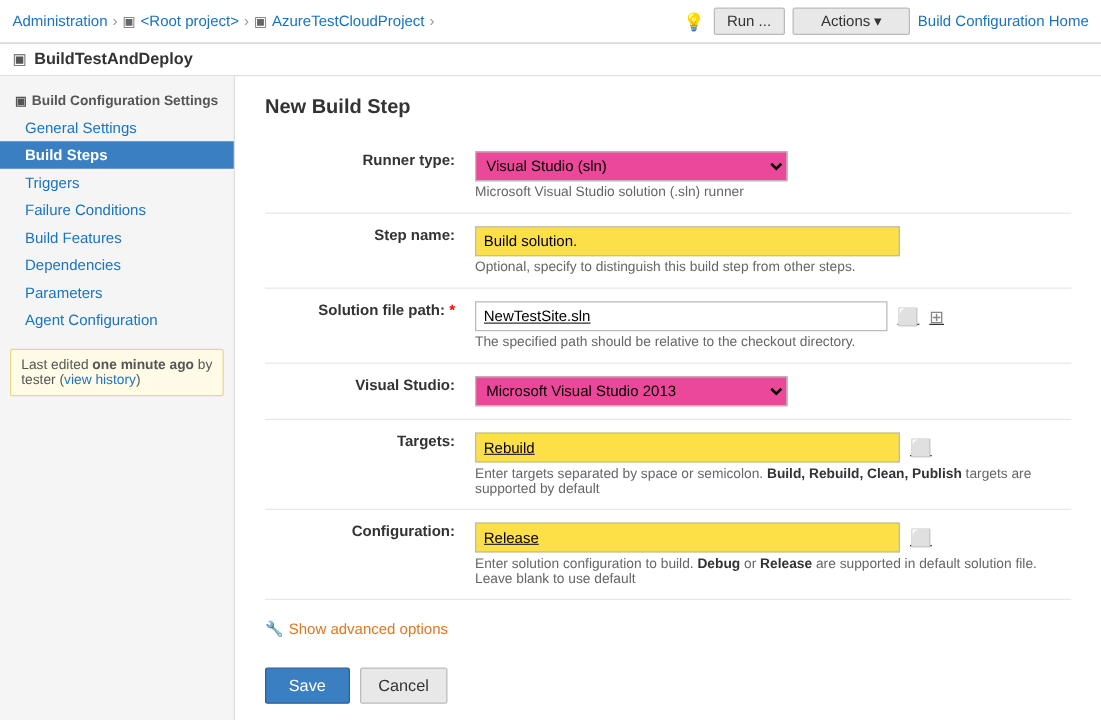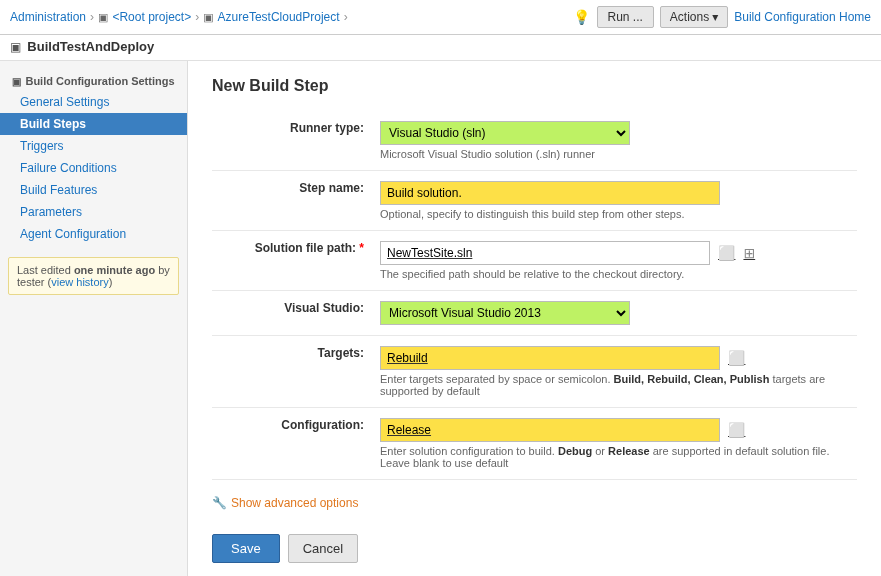--- a/index.html
+++ b/index.html
@@ -6,21 +6,21 @@
     body { font-family: Arial, sans-serif; font-size: 12px; color: #333; background: #fff; }
 
     
     .header { display: flex; align-items: center; justify-content: space-between; padding: 6px 10px; border-bottom: 1px solid #ccc; background: #fff; }
     .breadcrumb { display: flex; align-items: center; gap: 4px; font-size: 12px; color: #333; }
     .breadcrumb a { color: #1a73c1; text-decoration: none; }
     .breadcrumb .sep { color: #999; }
     .breadcrumb .project-icon { font-size: 11px; color: #666; }
     .header-right { display: flex; align-items: center; gap: 6px; }
     .btn-run { background: #e8e8e8; border: 1px solid #bbb; padding: 3px 10px; cursor: pointer; font-size: 12px; border-radius: 2px; color: #333; }
-    .btn-actions { background: #e8e8e8; border: 1px solid #bbb; padding: 3px 9px; cursor: pointer; font-size: 12px; border-radius: 2px; color: #333; display: flex; align-items: center; gap: 3px; }
+    .btn-actions { background: #e8e8e8; border: 1px solid #bbb; padding: 3px 22px; cursor: pointer; font-size: 12px; border-radius: 2px; color: #333; display: flex; align-items: center; gap: 3px; }
     .build-config-home-link { color: #1a73c1; text-decoration: none; font-size: 12px; }
     .sub-header { padding: 4px 10px 6px; border-bottom: 1px solid #e0e0e0; display: flex; align-items: center; gap: 6px; }
     .sub-header-icon { color: #555; font-size: 12px; }
     .sub-header-title { font-size: 13px; font-weight: bold; color: #333; }
 
     
     .layout { display: flex; min-height: 480px; }
 
     
     .sidebar { width: 188px; border-right: 1px solid #ddd; padding: 8px 0; background: #f5f5f5; flex-shrink: 0; }
@@ -34,21 +34,21 @@
 
     
     .main { flex: 1; padding: 16px 24px; }
     .main-title { font-size: 16px; font-weight: bold; color: #333; margin-bottom: 16px; }
     .form-table { width: 100%; border-collapse: collapse; }
     .form-table tr { border-bottom: 1px solid #e8e8e8; }
     .form-table td { padding: 10px 8px; vertical-align: top; }
     .form-label { width: 160px; font-weight: bold; font-size: 12px; color: #333; text-align: right; padding-right: 16px; white-space: nowrap; }
     .required { color: red; }
     .form-control { border: 1px solid #bbb; padding: 4px 6px; font-size: 12px; width: 340px; background: #fde047; }
-    .form-select { border: 1px solid #bbb; padding: 3px 4px; font-size: 12px; width: 250px; background: #bef264; appearance: auto; }
+    .form-select { border: 1px solid #bbb; padding: 3px 4px; font-size: 12px; width: 250px; background: #ec4899; appearance: auto; }
     .form-hint { font-size: 11px; color: #666; margin-top: 3px; }
     .form-hint b { color: #333; font-weight: bold; }
     .input-with-icon { display: flex; align-items: center; gap: 8px; text-decoration: underline; }
     .input-icon { color: #888; cursor: pointer; font-size: 14px; }
     .select-row { display: flex; align-items: center; gap: 4px; }
     .show-advanced { color: #e07820; font-size: 12px; cursor: pointer; display: flex; align-items: center; gap: 4px; margin-top: 16px; }
     .show-advanced-icon { color: #e07820; }
     .form-actions { margin-top: 24px; display: flex; gap: 8px; }
     .btn-save { background: #3a7fc1; color: #fff; border: 1px solid #2a6099; padding: 6px 18px; font-size: 13px; cursor: pointer; border-radius: 2px; }
     .btn-cancel { background: #e8e8e8; color: #333; border: 1px solid #bbb; padding: 6px 14px; font-size: 13px; cursor: pointer; border-radius: 2px; }
@@ -102,20 +102,23 @@
     <div class="sidebar-item">
       <span>Triggers</span>
     </div>
     <div class="sidebar-item">
       <span>Failure Conditions</span>
     </div>
     <div class="sidebar-item">
       <span>Build Features</span>
     </div>
     <div class="sidebar-item">
+      <span>Dependencies</span>
+    </div>
+    <div class="sidebar-item">
       <span>Parameters</span>
     </div>
     <div class="sidebar-item">
       <span>Agent Configuration</span>
     </div>
 
     <div class="sidebar-last-edited">
       <span>Last edited</span>
       <b>one minute ago</b>
       <span>by tester</span>

